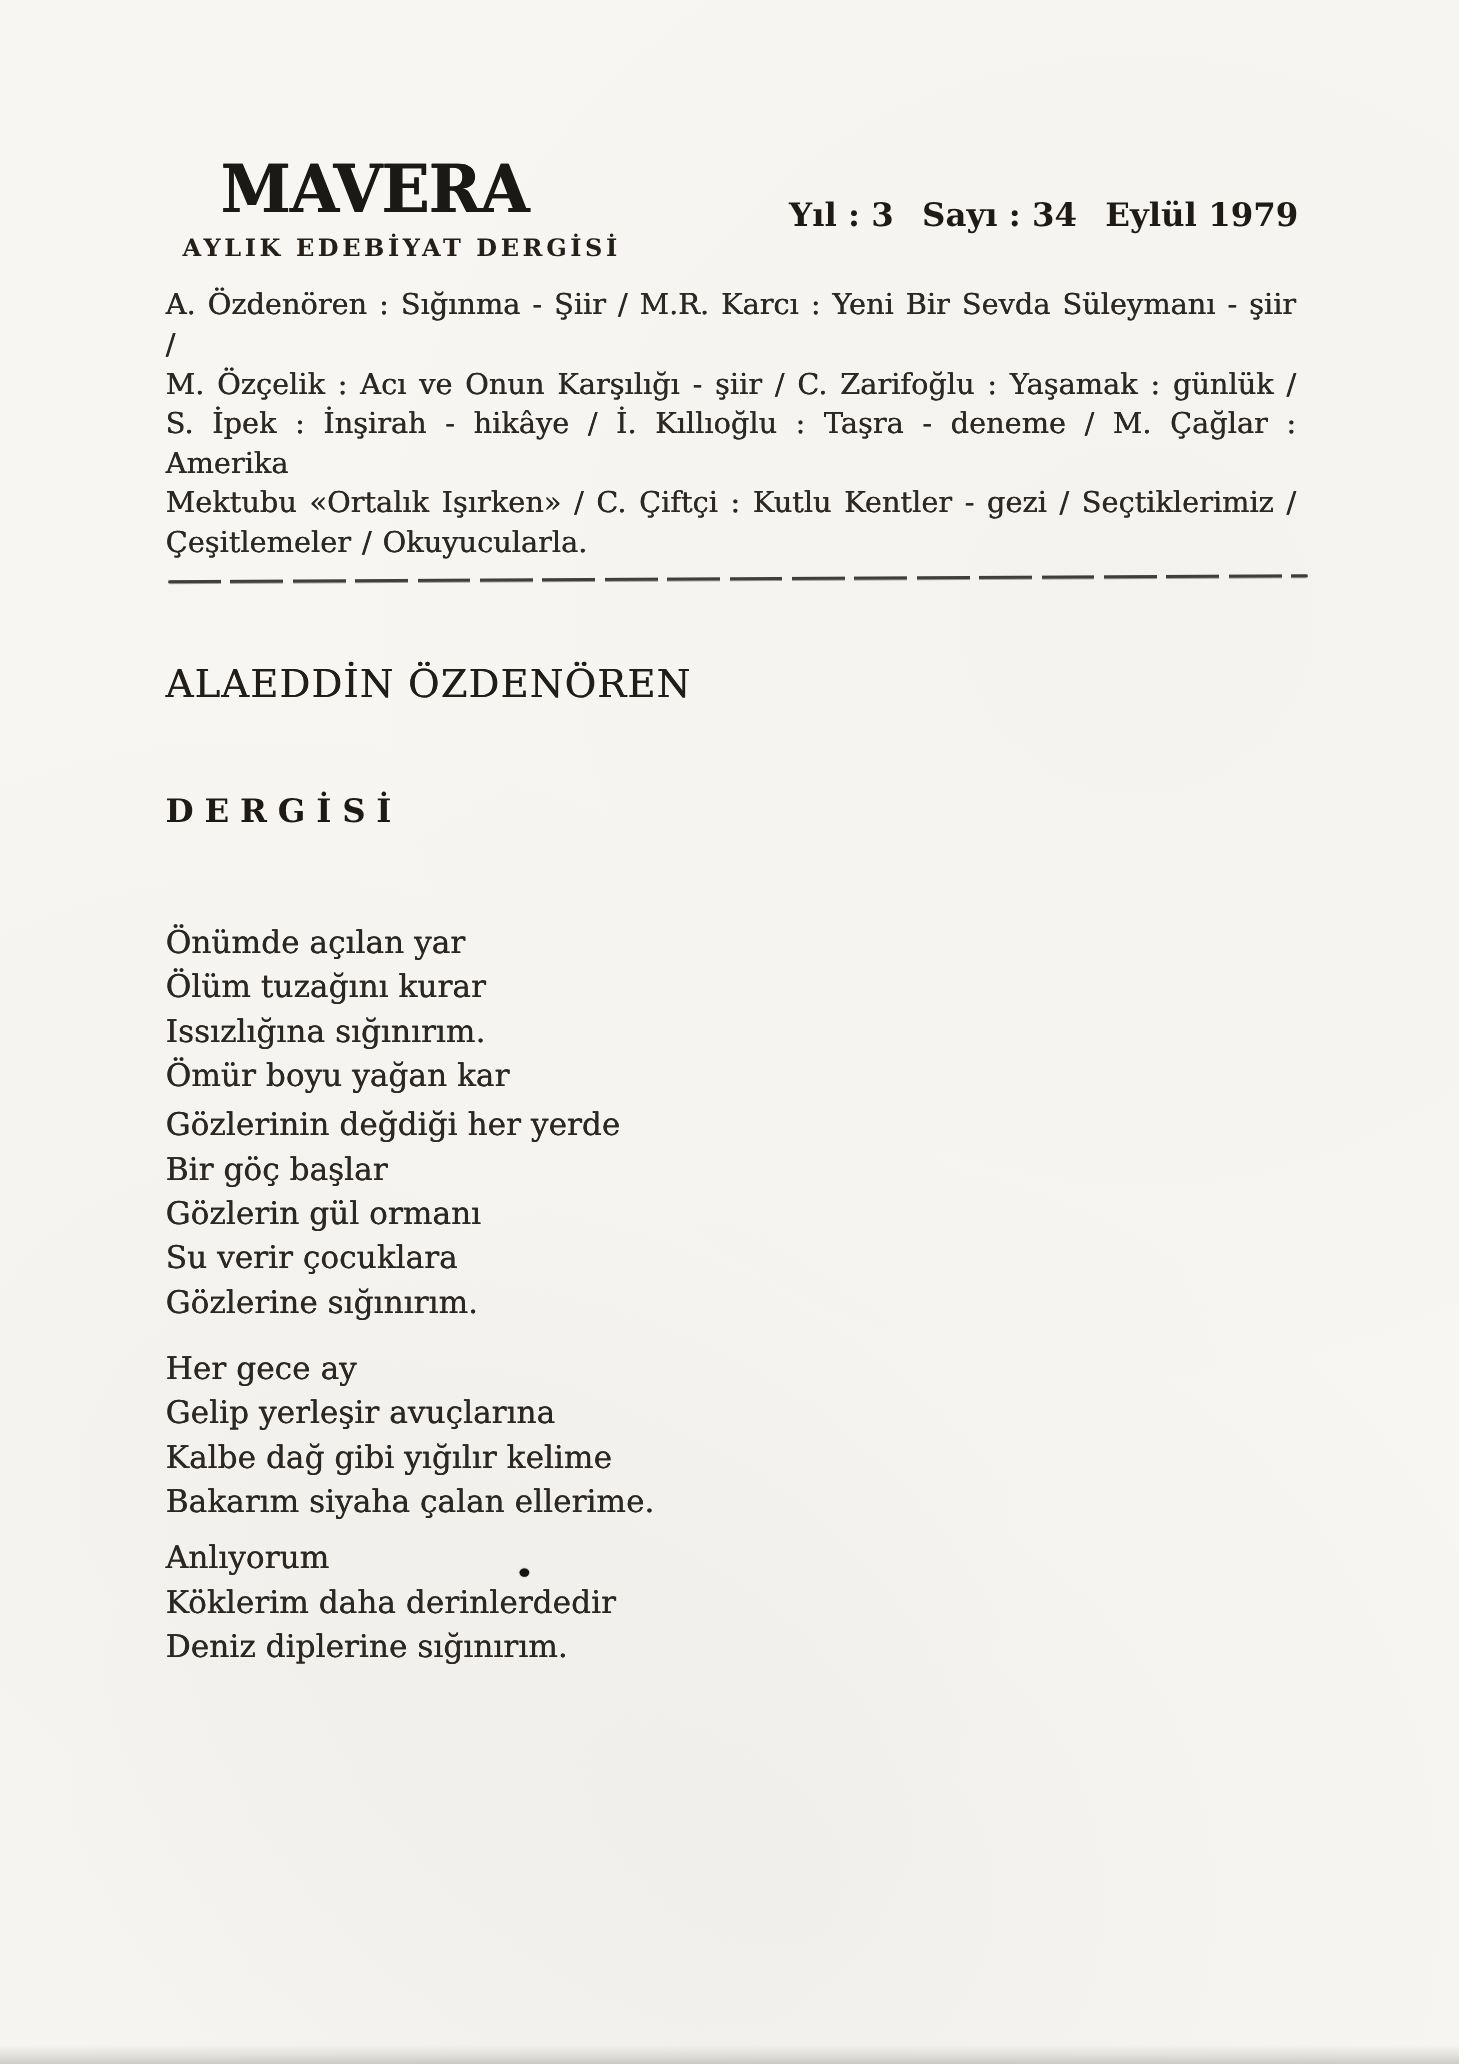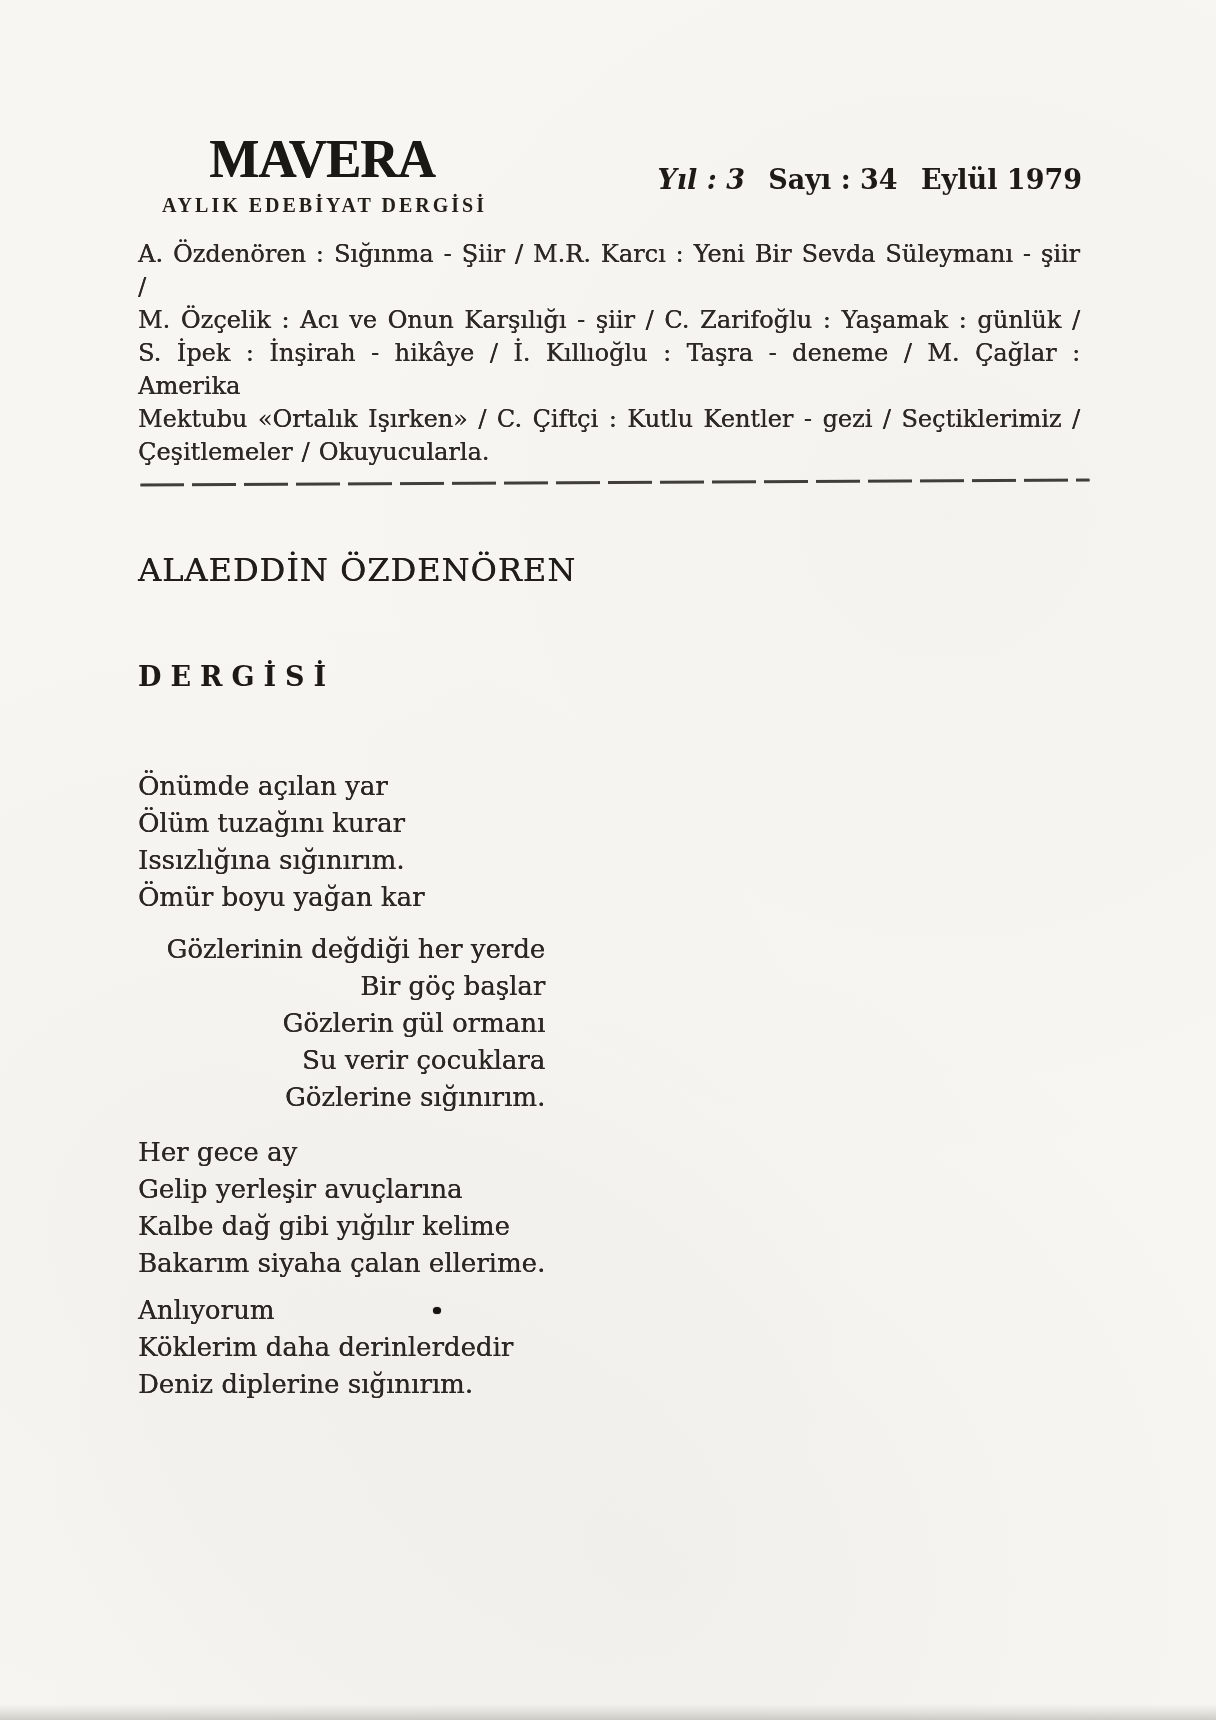--- a/index.html
+++ b/index.html
@@ -20,25 +20,24 @@
       radial-gradient(circle at 78% 30%, rgba(90,88,80,0.025), transparent 45%),
       radial-gradient(circle at 55% 92%, rgba(90,88,80,0.040), transparent 38%);
     font-family: "DejaVu Serif", "Liberation Serif", serif;
     color: var(--ink);
   }
   .page { position: absolute; inset: 0; }
 
   
   .logo {
     position: absolute;
-    left: 162px;
+    left: 152px;
     top: 132px;
     width: 320px;
     text-align: center;
-    font-family: Liberation Serif, serif;
   }
   .logo-title {
     font-size: 60px;
     line-height: 58px;
     font-weight: bold;
     letter-spacing: -1px;
     transform: scale(0.88, 0.92);
     transform-origin: center top;
     color: #1b1916;
     text-shadow: 0.5px 0 0 #1b1916;
@@ -55,21 +54,21 @@
   .issue-info {
     position: absolute;
     top: 164px;
     right: 134px;
     font-size: 27px;
     font-weight: bold;
     white-space: nowrap;
     color: #1e1b17;
   }
   .issue-group { margin-left: 14px; }
-  .issue-group:first-child { margin-left: 16px; font-style: italic; }
+  .issue-group:first-child { margin-left: 16px; }
 
   
   .contents {
     position: absolute;
     left: 138px;
     top: 238px;
     width: 942px;
     font-size: 24px;
     line-height: 33px;
     color: var(--ink-soft);
@@ -132,21 +131,21 @@
     top: 768px;
     font-size: 26px;
     line-height: 37px;
     color: #2b2723;
   }
   .verse {
     margin: 0;
     white-space: nowrap;
     text-shadow: 0.25px 0 0 currentColor;
   }
-  .stanza-2 { margin-top: 15px; text-align: right; }
+  .stanza-2 { margin-top: 4px; }
   .stanza-3 { margin-top: 18px; }
   .stanza-4 { margin-top: 10px; }
 
   
   .ink-dot {
     position: absolute;
     left: 433px;
     top: 1307px;
     width: 8px;
     height: 7px;

